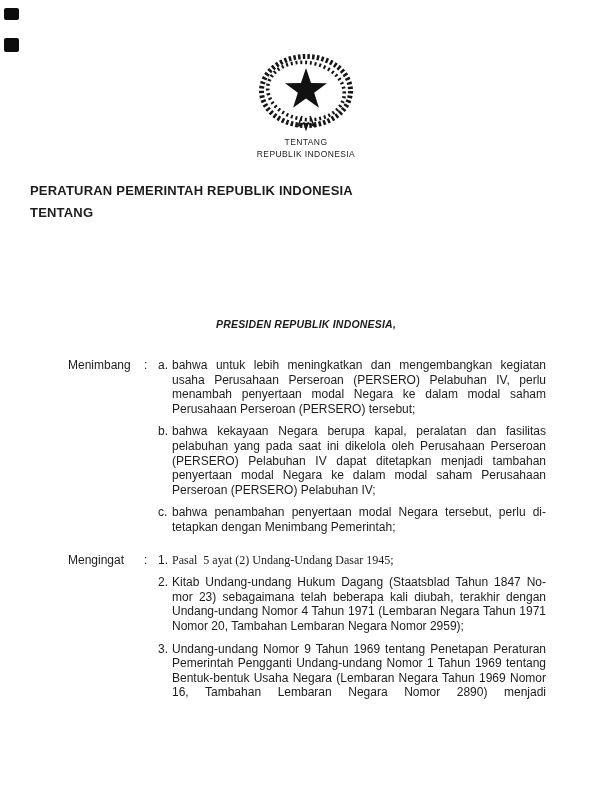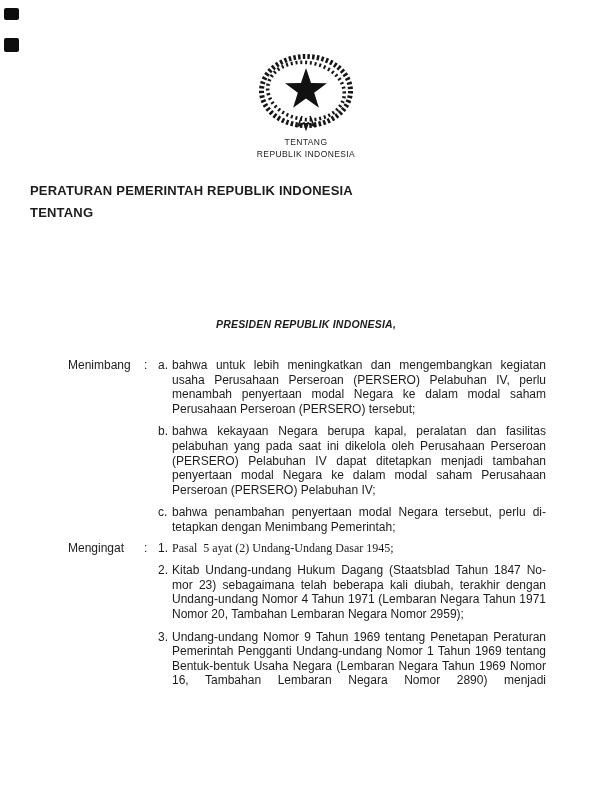--- a/index.html
+++ b/index.html
@@ -63,21 +63,21 @@
     left: 68px;
     width: 478px;
     font-size: 12px;
     line-height: 14.6px;
   }
   .clause {
     display: grid;
     grid-template-columns: 76px 14px 1fr;
     align-items: start;
   }
-  .clause + .clause { margin-top: 6px; }
+  .clause + .clause { margin-top: 18px; }
   .clause-label, .clause-colon { line-height: 14.6px; }
   .item { display: flex; margin-bottom: 8px; }
   .item:last-child { margin-bottom: 0; }
   .item-marker { flex: none; width: 14px; }
   .item-text {
     flex: 1;
     text-align: justify;
   }
   .item-text.prewrap { white-space: pre-wrap; font-family: Liberation Serif, serif; }
   .item-text.justify-last { text-align-last: justify; }

